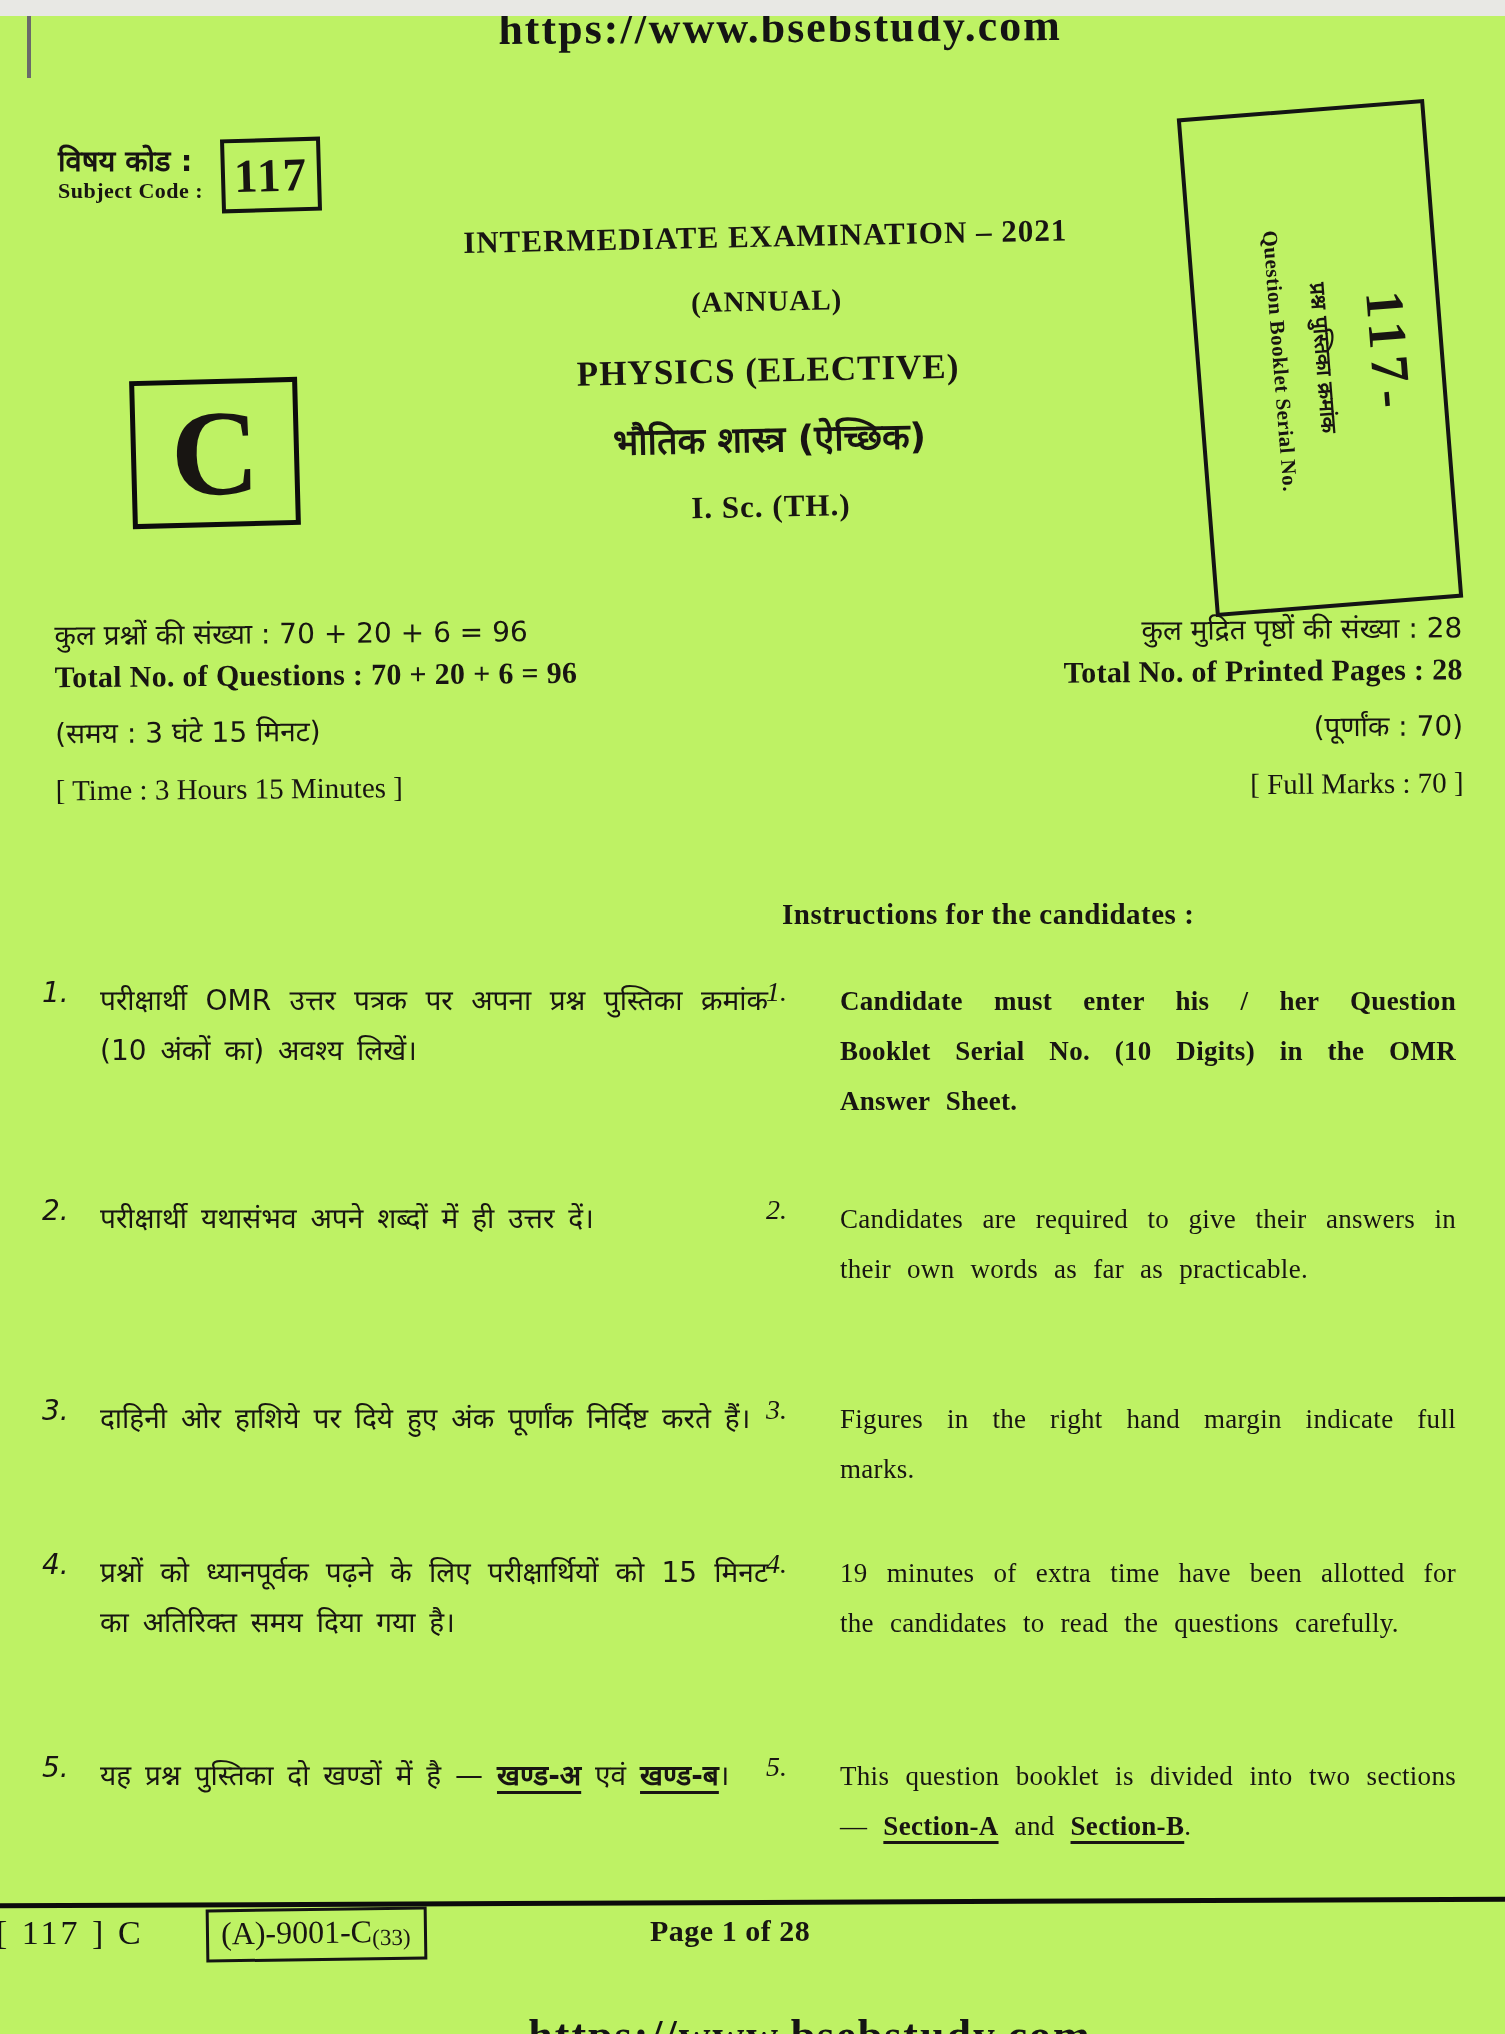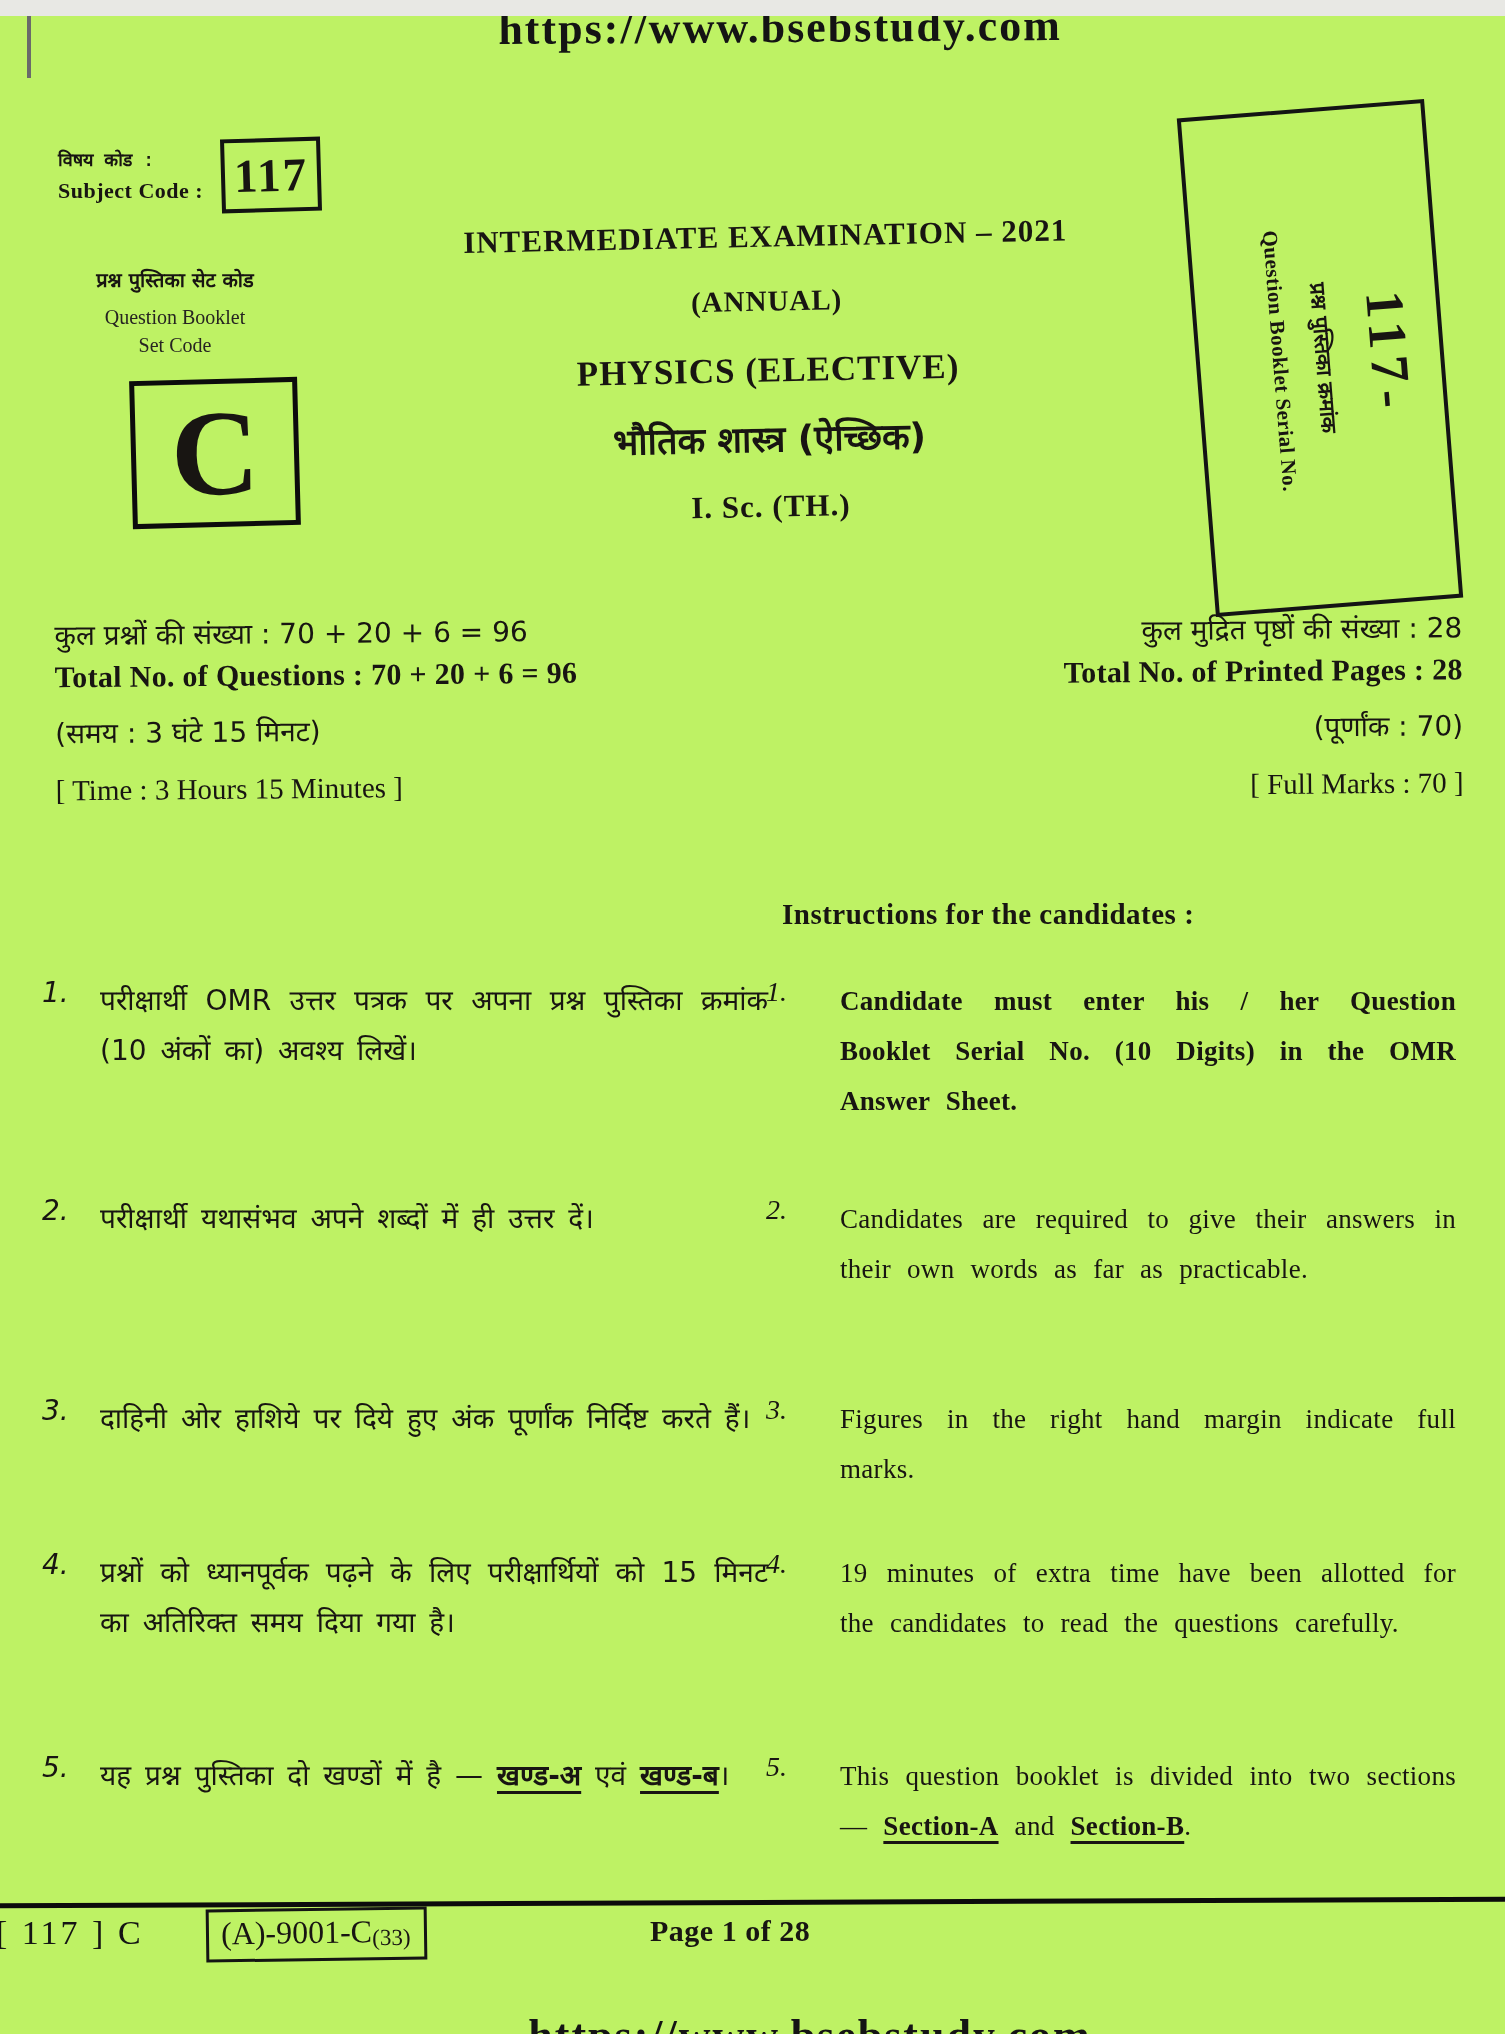--- a/index.html
+++ b/index.html
@@ -26,21 +26,21 @@
   .bottom-url{
     left:450px;top:1994px;width:720px;
     text-align:center;
     font-weight:700;font-size:44px;letter-spacing:2px;
     color:#141414;
   }
   .scan-mark{left:27px;top:0;width:4px;height:62px;background:#6a6a6a;}
 
   
   .subject-label{left:58px;top:130px;line-height:30px;font-weight:700;}
-  .subject-label .l1{font-size:18px;font-family:Liberation Mono, monospace;}
+  .subject-label .l1{font-size:29px;}
   .subject-label .l2{font-size:22px;letter-spacing:0.5px;}
   .subject-code-box{
     left:221px;top:122px;width:92px;height:66px;
     border:4px solid #121212;
     display:flex;align-items:center;justify-content:center;
     font-weight:700;font-size:47px;letter-spacing:2px;
     transform:rotate(-1.6deg);
   }
 
   
@@ -140,25 +140,20 @@
   <div class="abs top-url">https://www.bsebstudy.com</div>
 
   <div class="abs subject-label">
     <div class="l1 hi">विषय कोड :</div>
     <div class="l2">Subject Code :</div>
   </div>
   <div class="abs subject-code-box">
     <span>117</span>
   </div>
 
-  <div class="abs set-code-label">
-    <div class="l1 hi">प्रश्न पुस्तिका सेट कोड</div>
-    <div class="l2">Question Booklet</div>
-    <div class="l3">Set Code</div>
-  </div>
   <div class="abs set-code-box">
     <span>C</span>
   </div>
 
   <div class="abs title-block">
     <div class="t1">INTERMEDIATE EXAMINATION – 2021</div>
     <div class="t2">(ANNUAL)</div>
     <div class="t3">PHYSICS (ELECTIVE)</div>
     <div class="t4 hi">भौतिक शास्त्र (ऐच्छिक)</div>
     <div class="t5">I. Sc. (TH.)</div>

